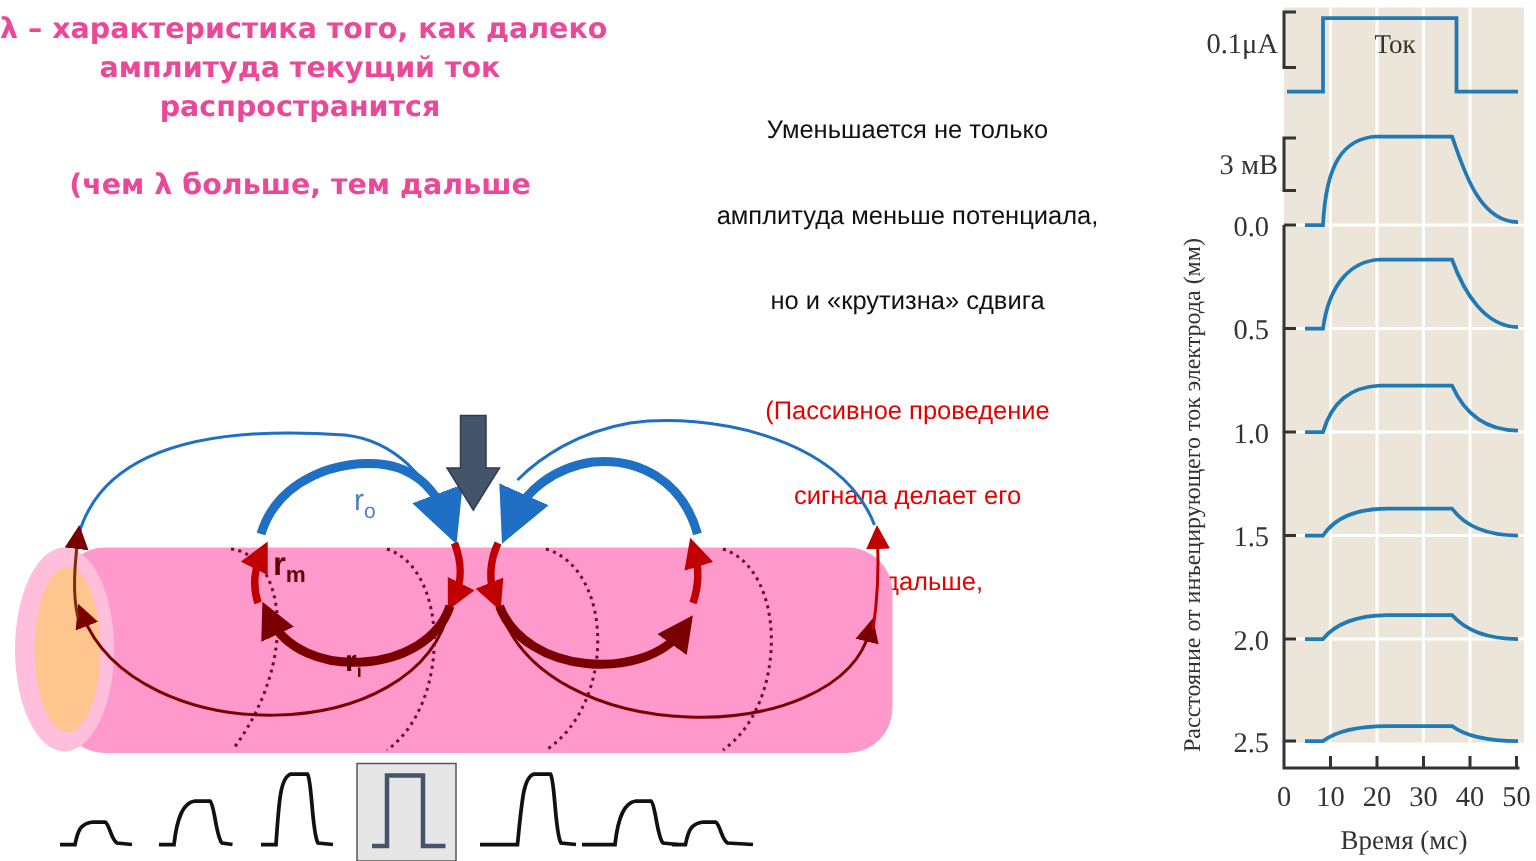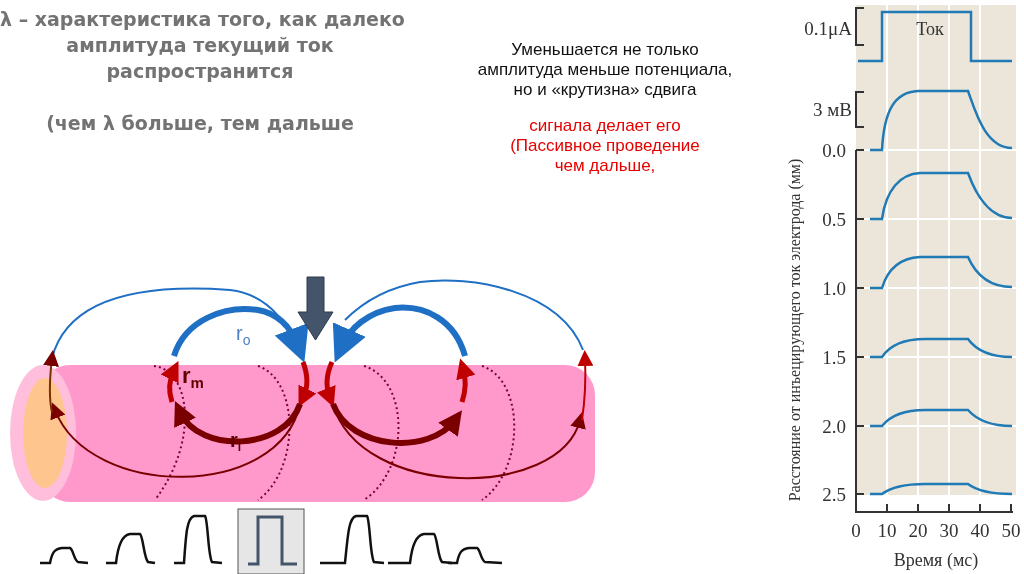--- a/index.html
+++ b/index.html
@@ -1,52 +1,52 @@
 <!DOCTYPE html>
 <html><head>
 <meta charset="utf-8">
 <style>
   html, body { margin: 0; padding: 0; background: #ffffff; }
   body { width: 1024px; height: 574px; position: relative; overflow: hidden; font-family: "Liberation Sans", sans-serif; }
   .red-title {
     position: absolute; left: 0; top: 6px; width: 400px; text-align: center;
-    color: #737373; font-weight: bold; font-size: 19px; line-height: 26px;
+    color: #ec4899; font-weight: bold; font-size: 19px; line-height: 26px;
     font-family: "DejaVu Sans", sans-serif;
   }
   .red-title .line { display: block; white-space: nowrap; }
   .red-title .gap { height: 26px; }
   .note {
     position: absolute; left: 445px; top: 40px; width: 320px; text-align: center;
     font-size: 17px; line-height: 20px; font-family: "Liberation Sans", sans-serif;
   }
   .note .black { color: #111; }
   .note .red { color: #e60000; }
-  .note .line { display: block; white-space: nowrap; }
+  .note .line { display: block; white-space: nowrap; margin-top: 37px; }
   .note .gap { height: 16px; }
   svg { position: absolute; left: 0; top: 0; }
   .chart-text { font-family: "Liberation Serif", serif; fill: #333; }
 </style>
 </head>
 <body>
 
 <div class="red-title">
   <span class="line">λ – характеристика того, как далеко</span>
   <span class="line">амплитуда текущий ток</span>
   <span class="line">распространится</span>
   <div class="gap"></div>
   <span class="line">(чем λ больше, тем дальше</span>
 </div>
 
 <div class="note">
   <span class="line black">Уменьшается не только</span>
   <span class="line black">амплитуда меньше потенциала,</span>
   <span class="line black">но и «крутизна» сдвига</span>
   <div class="gap"></div>
+  <span class="line red">(Пассивное проведение</span>
   <span class="line red">сигнала делает его</span>
-  <span class="line red">(Пассивное проведение</span>
   <span class="line red">чем дальше,</span>
 </div>
 
 <svg width="1024" height="574" viewBox="0 0 1024 574">
   <defs>
     <marker id="ahBlue" markerWidth="6" markerHeight="6" refX="3" refY="3" orient="auto" markerUnits="strokeWidth">
       <path d="M0,0 L6,3 L0,6 z" fill="#1f6fc4"></path>
     </marker>
     <marker id="ahBlueSm" markerWidth="8" markerHeight="8" refX="4" refY="4" orient="auto" markerUnits="strokeWidth">
       <path d="M0,0 L8,4 L0,8 z" fill="#1f6fc4"></path>

